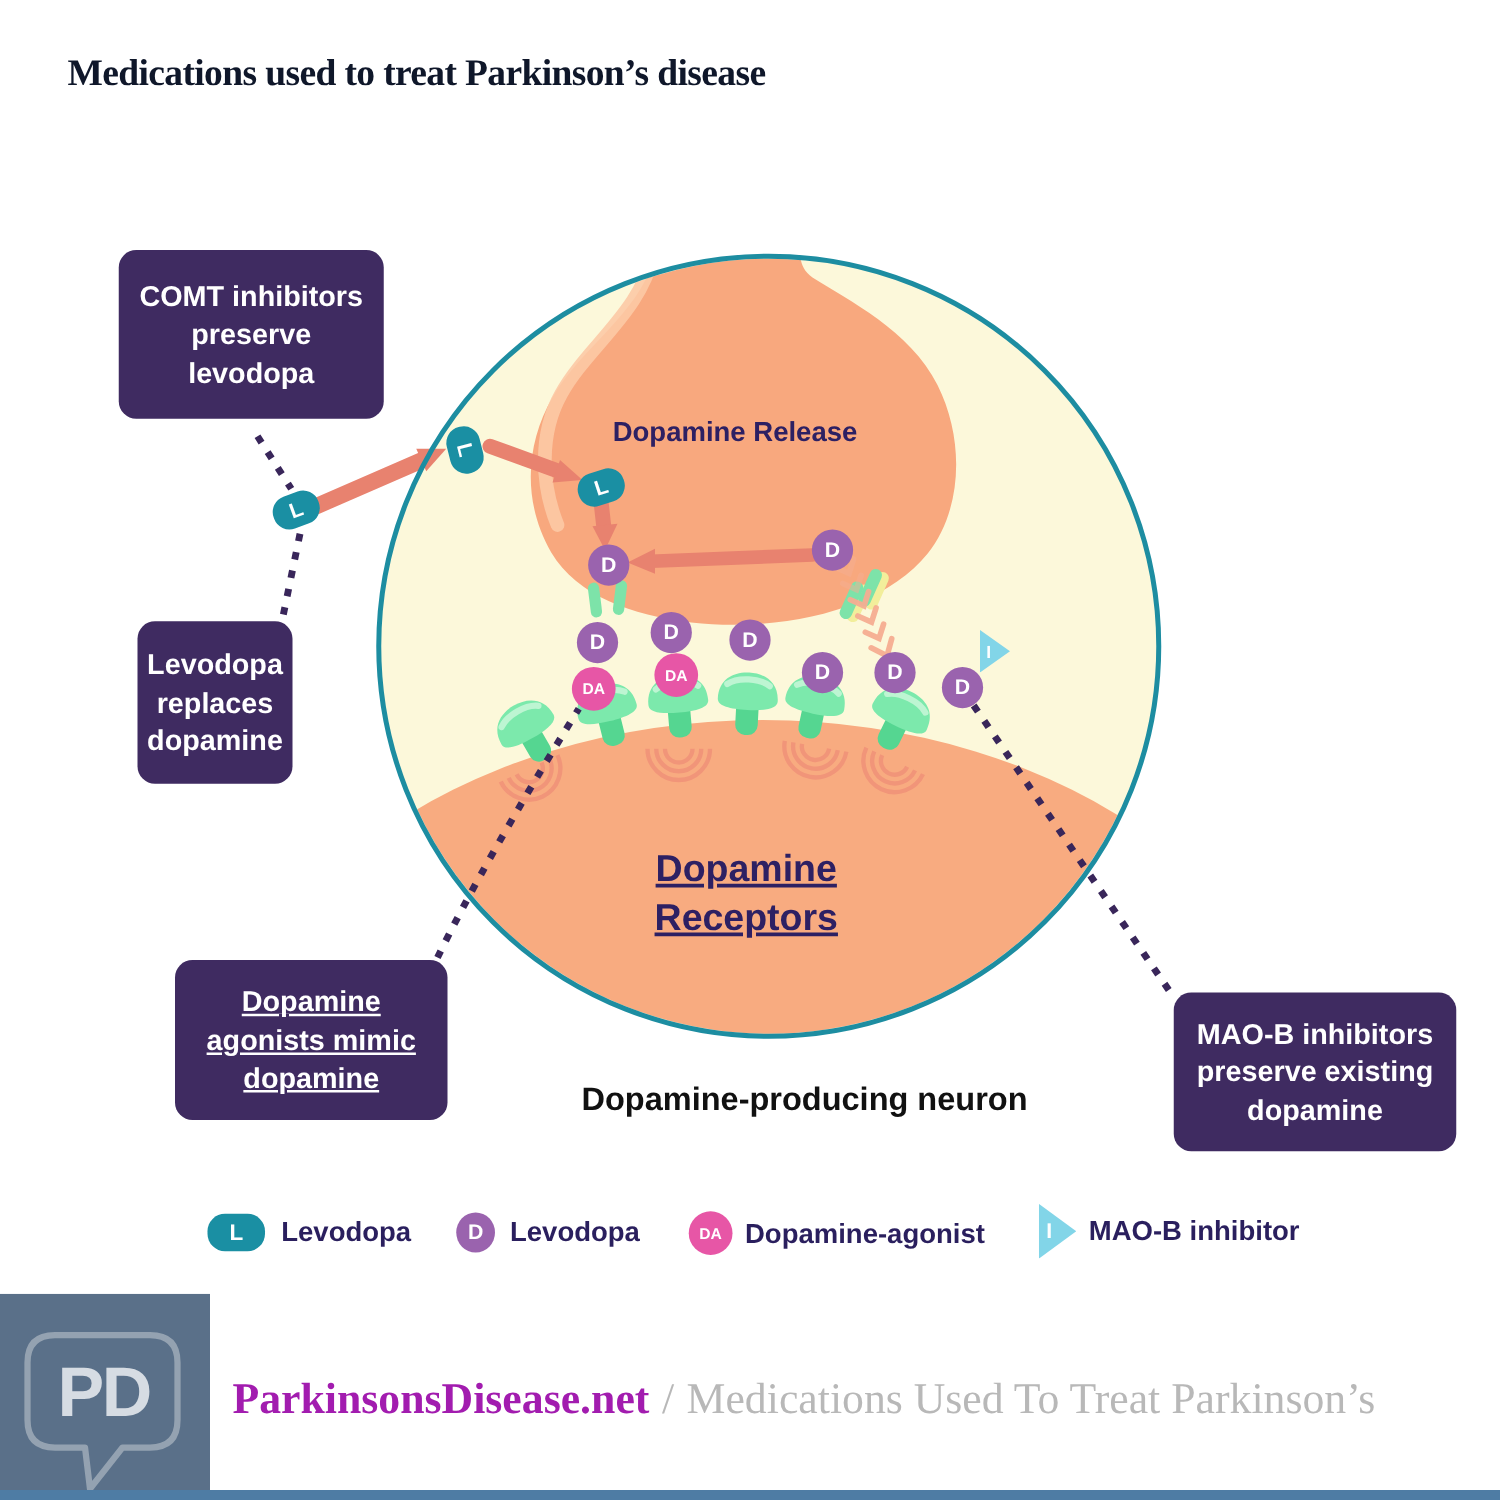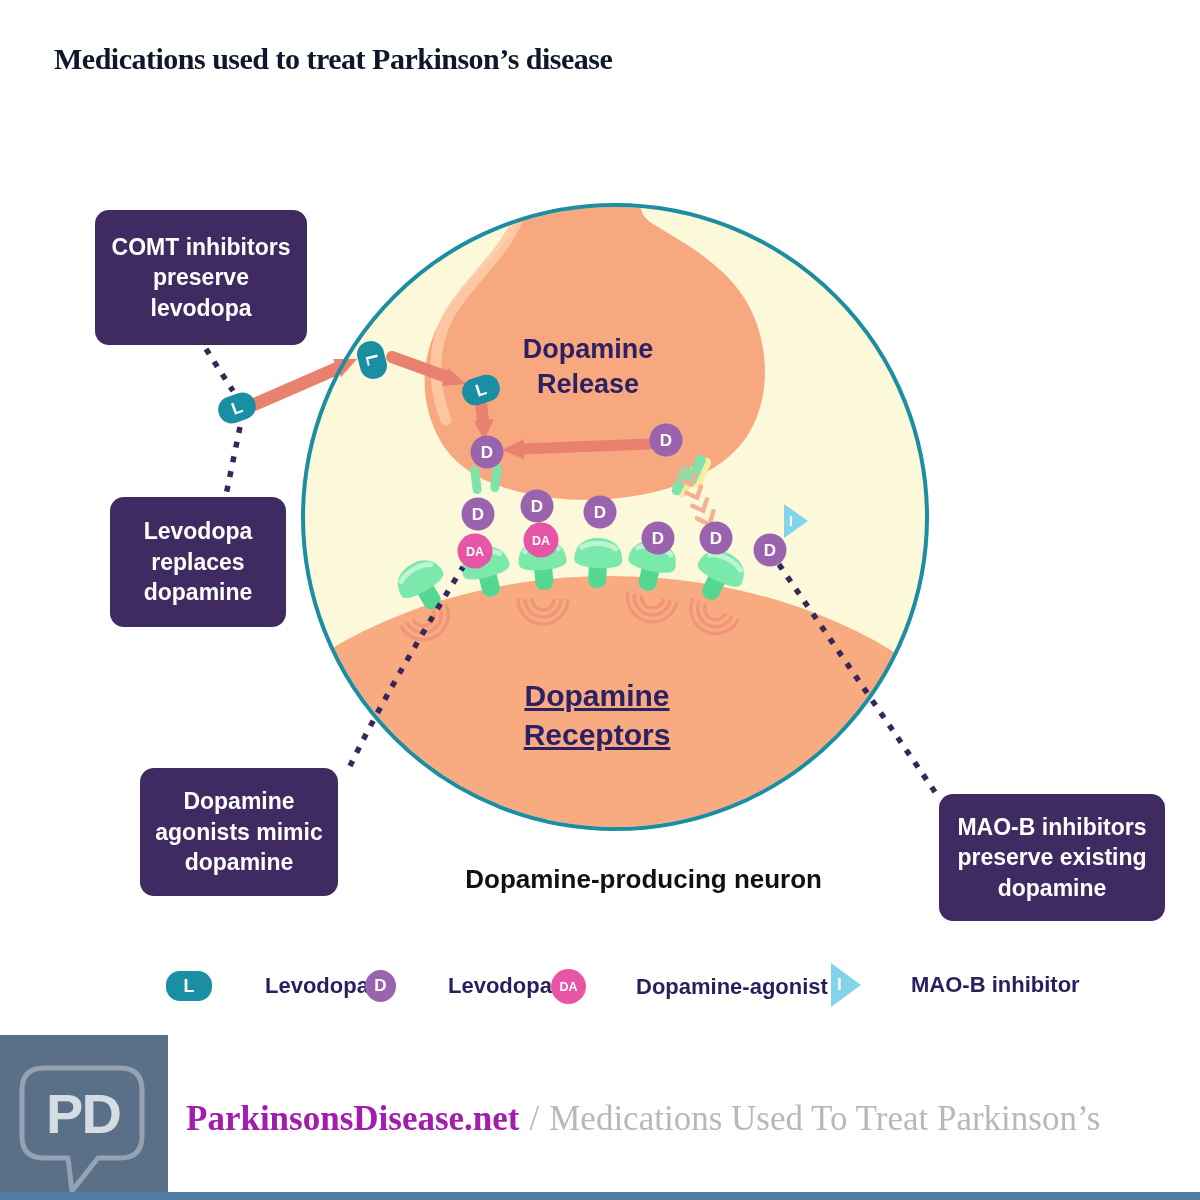--- a/index.html
+++ b/index.html
@@ -16,48 +16,48 @@
   }
   
   #scene{left:0;top:0;width:1200px;height:1200px;}
   
   .callout{
     background:#3f2b61;border-radius:14px;color:#ffffff;
     font-weight:bold;font-size:23px;line-height:1.32;text-align:center;
     display:flex;align-items:center;justify-content:center;
     padding:8px 14px;box-sizing:border-box;
   }
-  #box-comt{left:95px;top:210px;width:212px;height:135px;}
-  #box-levodopa{left:110px;top:497px;width:176px;height:130px;}
-  #box-agonists{left:140px;top:768px;width:198px;height:128px;}
+  #box-comt{left:95px;top:200px;width:212px;height:135px;}
+  #box-levodopa{left:110px;top:497px;width:124px;height:130px;}
+  #box-agonists{left:140px;top:768px;width:218px;height:128px;text-decoration:underline;}
   #box-maob{left:895px;top:794px;width:226px;height:127px;margin-left:44px;}
   
   .scene-label{
     font-weight:bold;color:#2d2063;text-align:center;line-height:1.3;
   }
-  #lbl-release{left:478px;top:332px;width:220px;font-size:27px;}
+  #lbl-release{left:478px;top:332px;width:220px;font-size:22px;}
   #lbl-receptors{left:482px;top:676px;width:230px;font-size:30px;text-decoration:underline;}
   #lbl-neuron{left:402px;top:864px;width:420px;font-size:26px;color:#111111;font-weight:bold;text-align:right;}
   
   .mol{
     display:flex;align-items:center;justify-content:center;
     color:#ffffff;font-weight:bold;position:absolute;
   }
   .mol-l{width:38px;height:27px;border-radius:13px;background:#1a8fa3;font-size:17px;}
   .mol-d{width:33px;height:33px;border-radius:50%;background:#9a63ae;font-size:17px;}
   .mol-da{width:35px;height:35px;border-radius:50%;background:#e756a6;font-size:12.5px;}
   .tri{
     background:#82d5e8;color:#ffffff;font-weight:bold;
     clip-path:polygon(0 0,100% 50%,0 100%);
     display:flex;align-items:center;justify-content:flex-start;
   }
   #tri-scene{left:784px;top:504px;width:24px;height:34px;font-size:14px;padding-left:5px;box-sizing:border-box;}
   
   .legend-item{display:flex;align-items:center;}
-  .legend-label{font-weight:bold;font-size:22px;color:#2a1f5e;margin-left:40px;}
+  .legend-label{font-weight:bold;font-size:22px;color:#2a1f5e;}
   .chip-l{width:46px;height:30px;border-radius:14px;background:#1a8fa3;color:#fff;
     font-weight:bold;font-size:18px;display:flex;align-items:center;justify-content:center;margin-right:13px;}
   .chip-d{width:31px;height:32px;border-radius:50%;background:#9a63ae;color:#fff;
     font-weight:bold;font-size:17px;display:flex;align-items:center;justify-content:center;margin-right:12px;}
   .chip-da{width:35px;height:35px;border-radius:50%;background:#e756a6;color:#fff;
     font-weight:bold;font-size:12.5px;display:flex;align-items:center;justify-content:center;margin-right:10px;}
   .chip-tri{width:30px;height:44px;font-size:17px;padding-left:6px;box-sizing:border-box;margin-right:10px;}
   #legend-1{left:166px;top:971px;}
   #legend-2{left:365px;top:970px;}
   #legend-3{left:551px;top:969px;}

